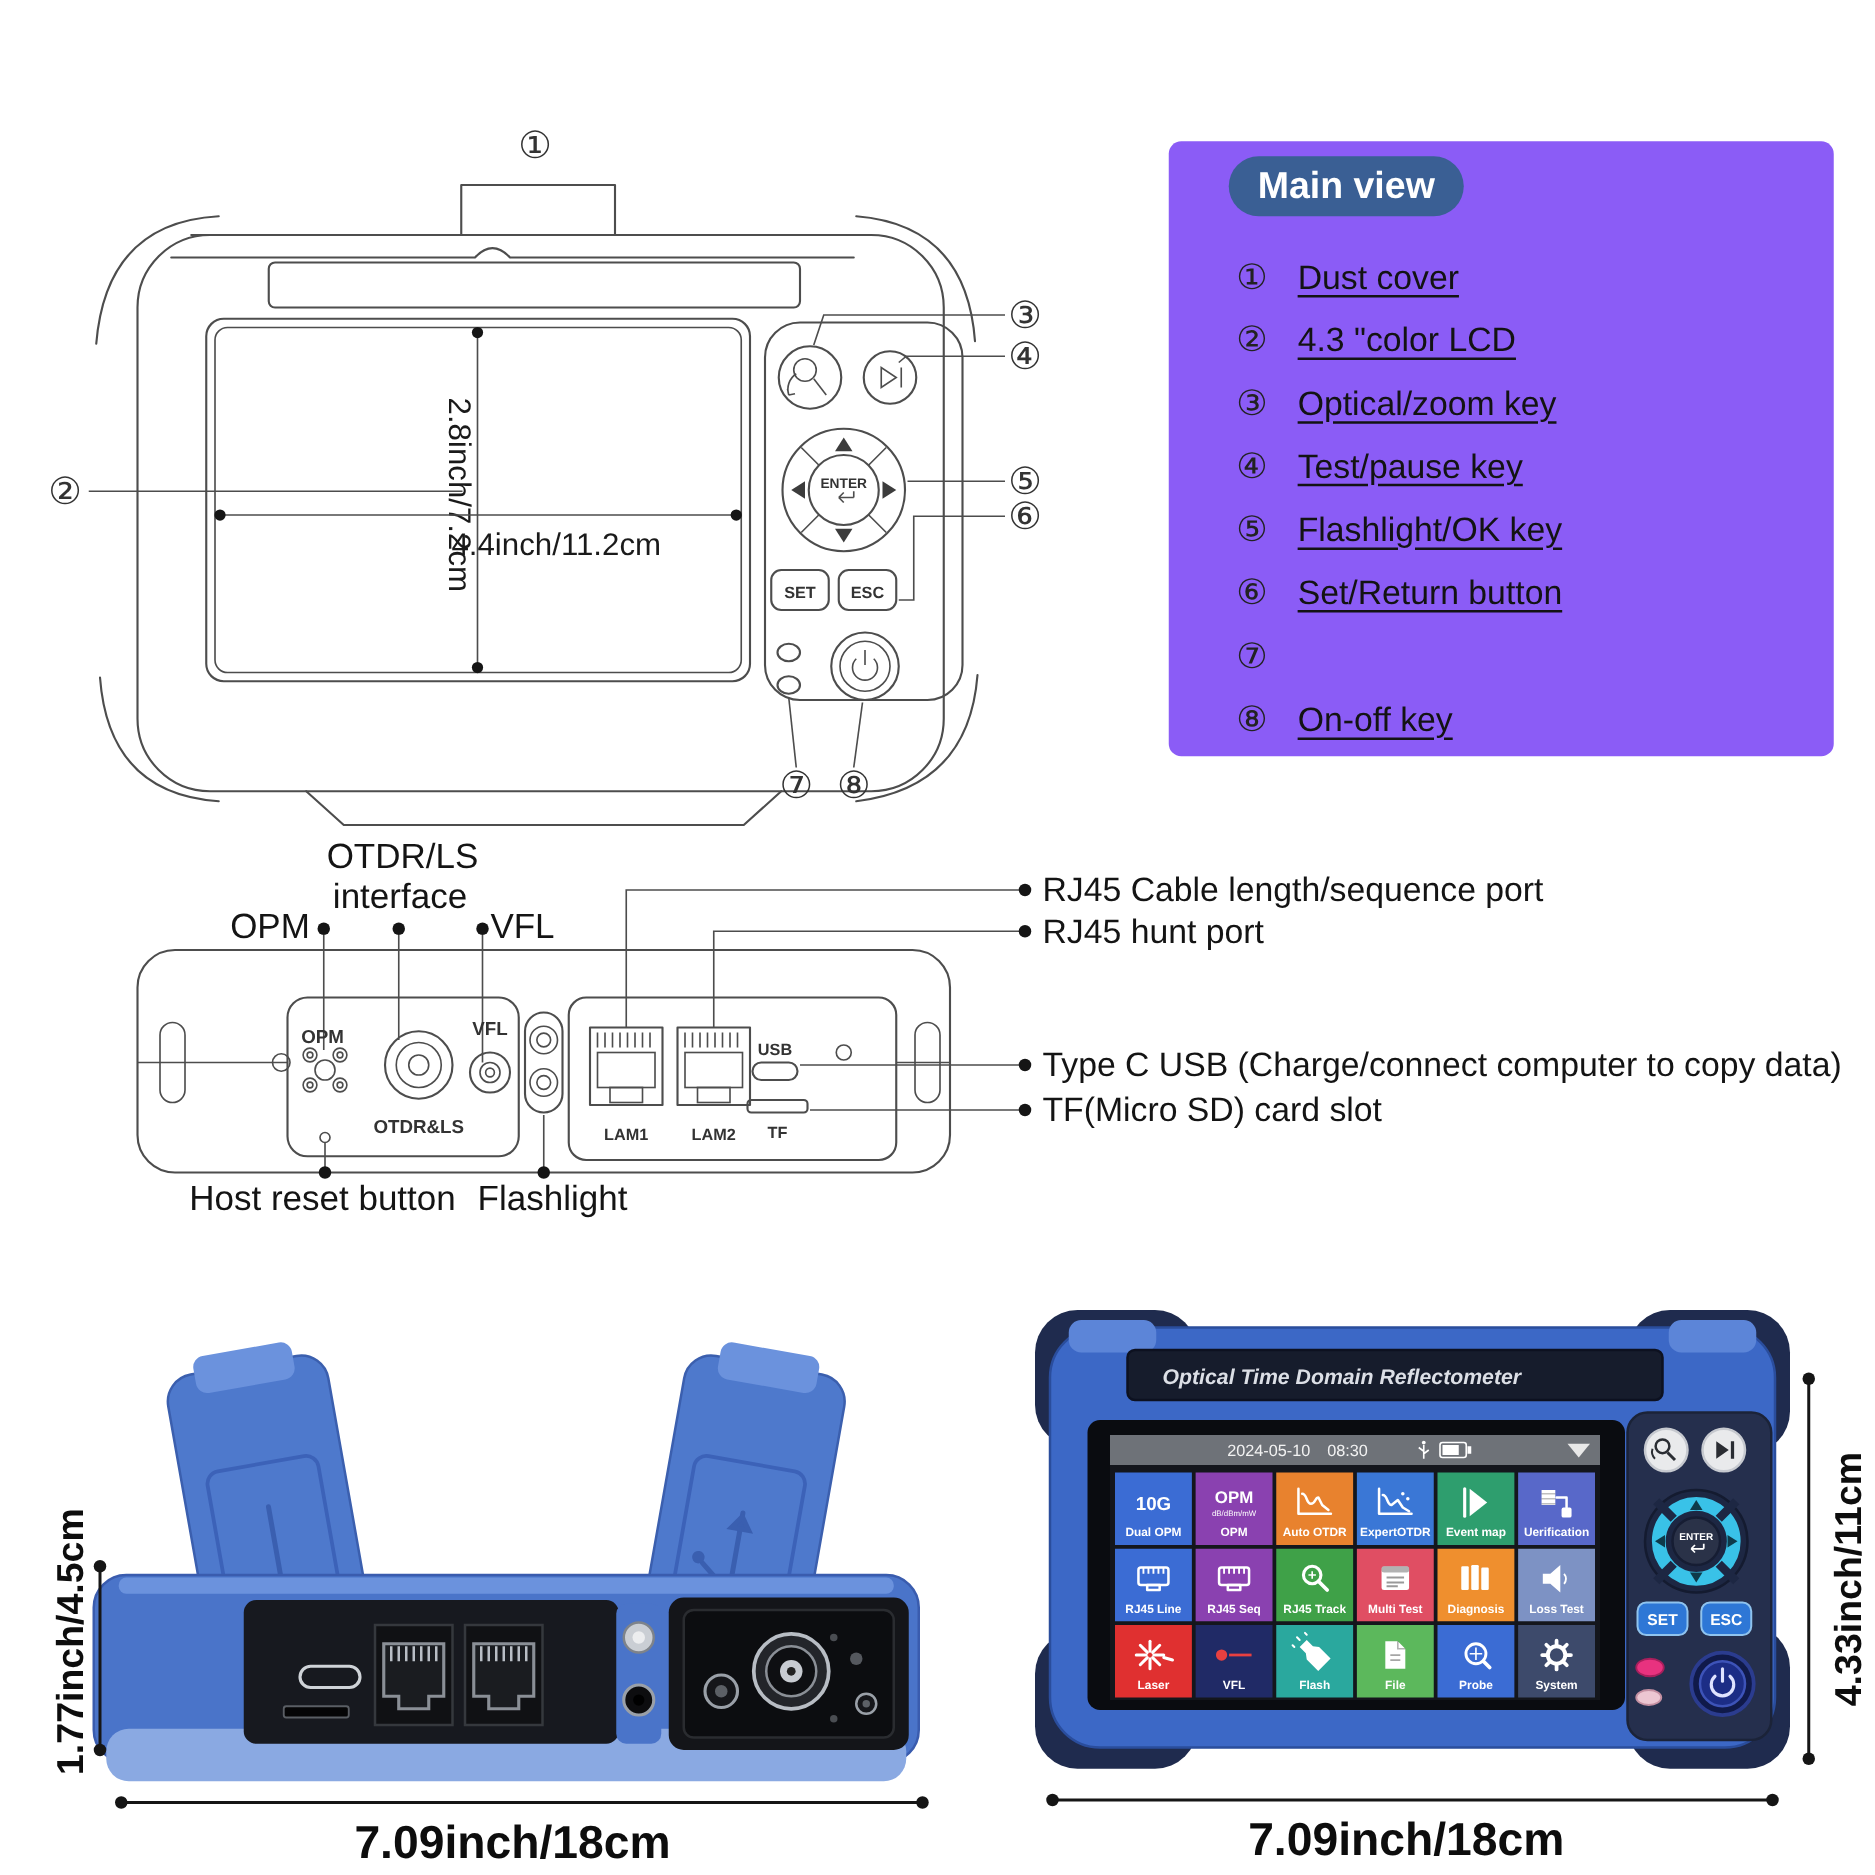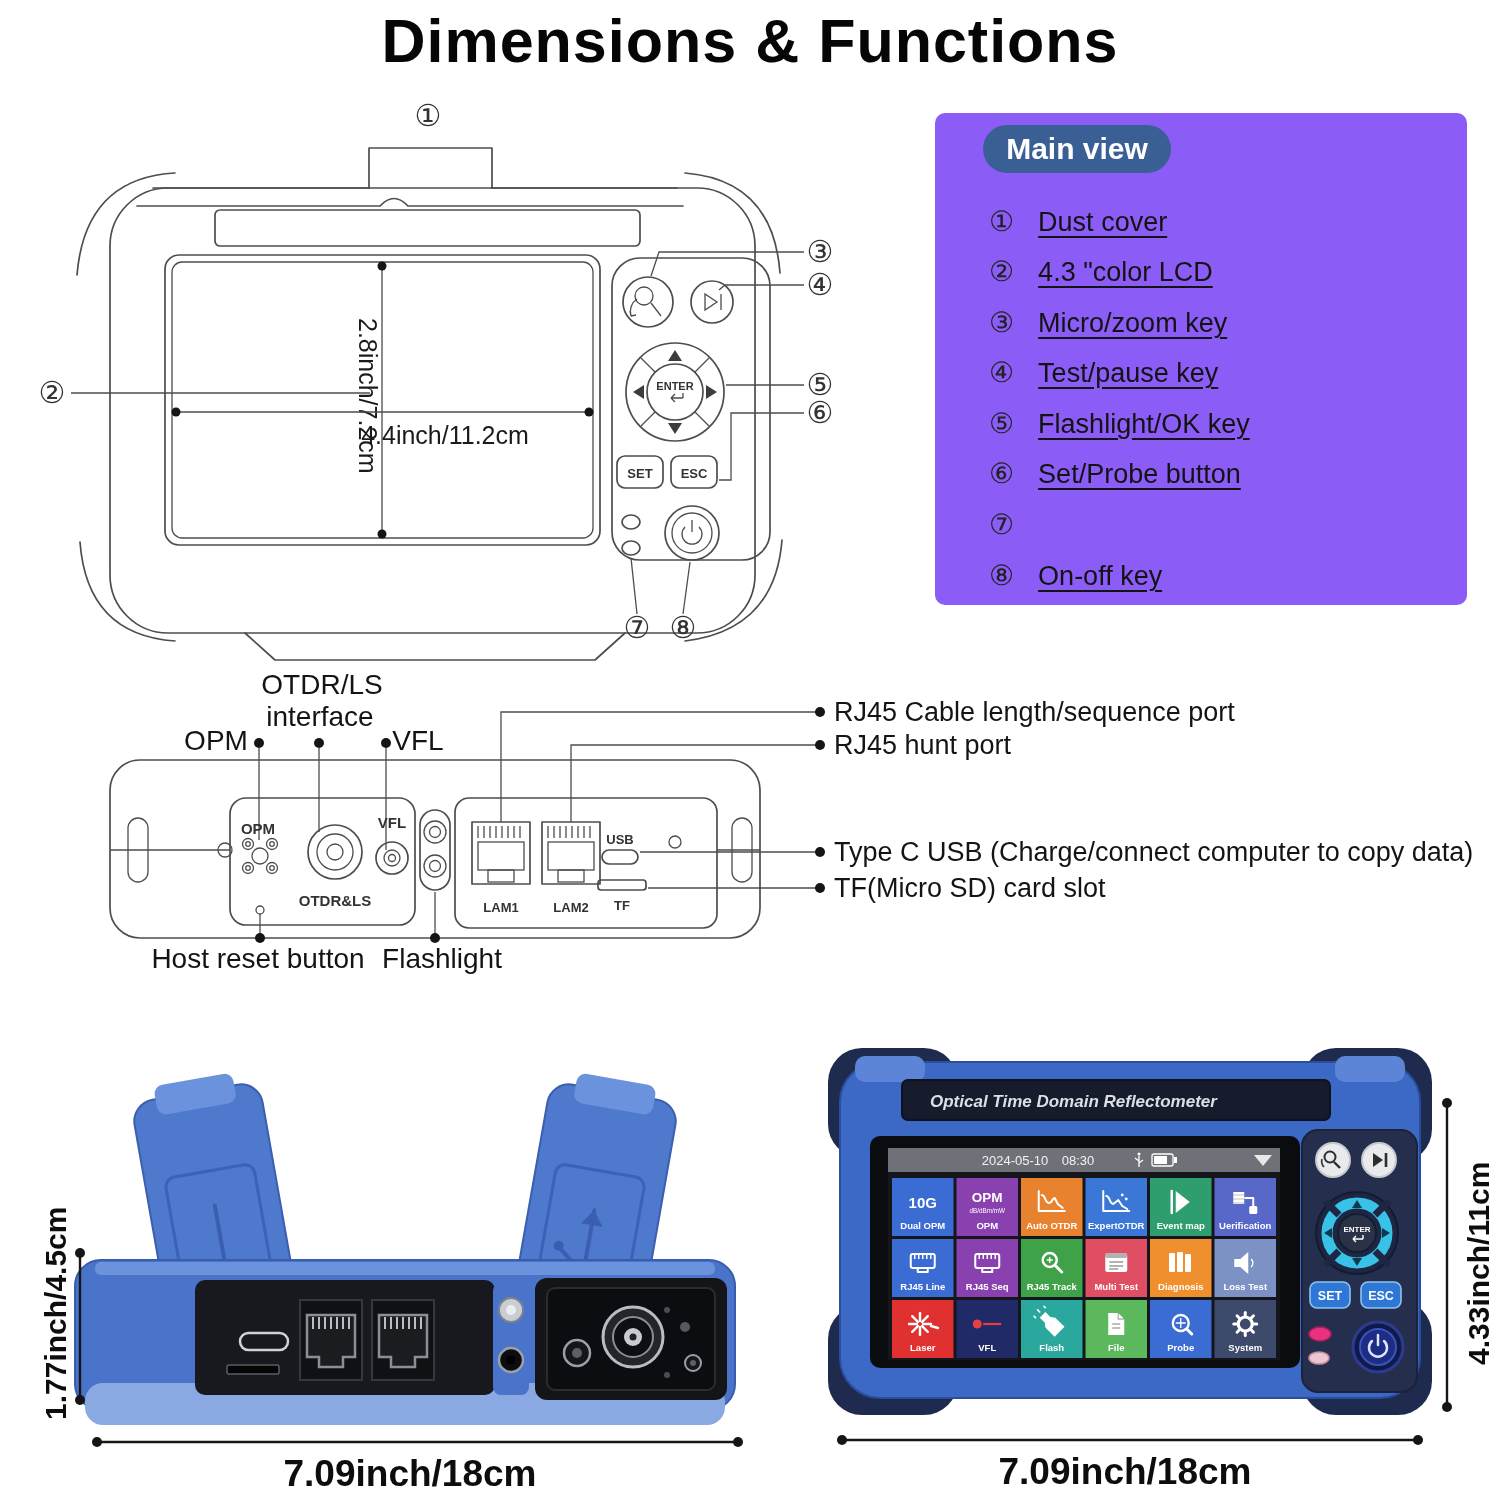--- a/index.html
+++ b/index.html
@@ -31,21 +31,20 @@
   .sub2{font-size:6.3px;fill:#fff;text-anchor:middle}
   .ic{fill:none;stroke:#fff;stroke-width:2;stroke-linecap:round;stroke-linejoin:round}
   .ic3{stroke:#fff;stroke-width:2.5;stroke-linecap:round}
   .sb{font-size:13px;fill:#f2f2f2;text-anchor:middle}
 </style>
 </head>
 <body>
 
 <div id="root">
 
-  <div id="title">Dimensions &amp; Functions</div>
 
   <svg id="front-view" style="left:25px;top:90px" width="810" height="560" viewBox="0 0 810 560">
 
     <g>
       <rect class="ln" x="85" y="98" width="645" height="445" rx="58"></rect>
       <path class="ln" d="M150,83 Q60,88 52,185"></path>
       <path class="ln" d="M660,83 Q748,90 755,183"></path>
       <path class="ln" d="M757,450 Q750,540 660,551"></path>
       <path class="ln" d="M150,551 Q62,545 55,452"></path>
       <rect class="ln" x="190" y="120" width="425" height="36" rx="5"></rect>
@@ -150,33 +149,33 @@
     <div class="lrow" style="top:92px">
         <span class="lnum">①</span>
         <span class="llab">Dust cover</span>
       </div>
     <div class="lrow" style="top:142px">
         <span class="lnum">②</span>
         <span class="llab">4.3 "color LCD</span>
       </div>
     <div class="lrow" style="top:193px">
         <span class="lnum">③</span>
-        <span class="llab">Micro/zoom key</span>
+        <span class="llab">Optical/zoom key</span>
       </div>
     <div class="lrow" style="top:243px">
         <span class="lnum">④</span>
         <span class="llab">Test/pause key</span>
       </div>
     <div class="lrow" style="top:294px">
         <span class="lnum">⑤</span>
         <span class="llab">Flashlight/OK key</span>
       </div>
     <div class="lrow" style="top:344px">
         <span class="lnum">⑥</span>
-        <span class="llab">Set/Probe button</span>
+        <span class="llab">Set/Return button</span>
       </div>
     <div class="lrow" style="top:395px">
         <span class="lnum">⑦</span>
       </div>
     <div class="lrow" style="top:446px">
         <span class="lnum">⑧</span>
         <span class="llab">On-off key</span>
       </div>
   </div>
 

